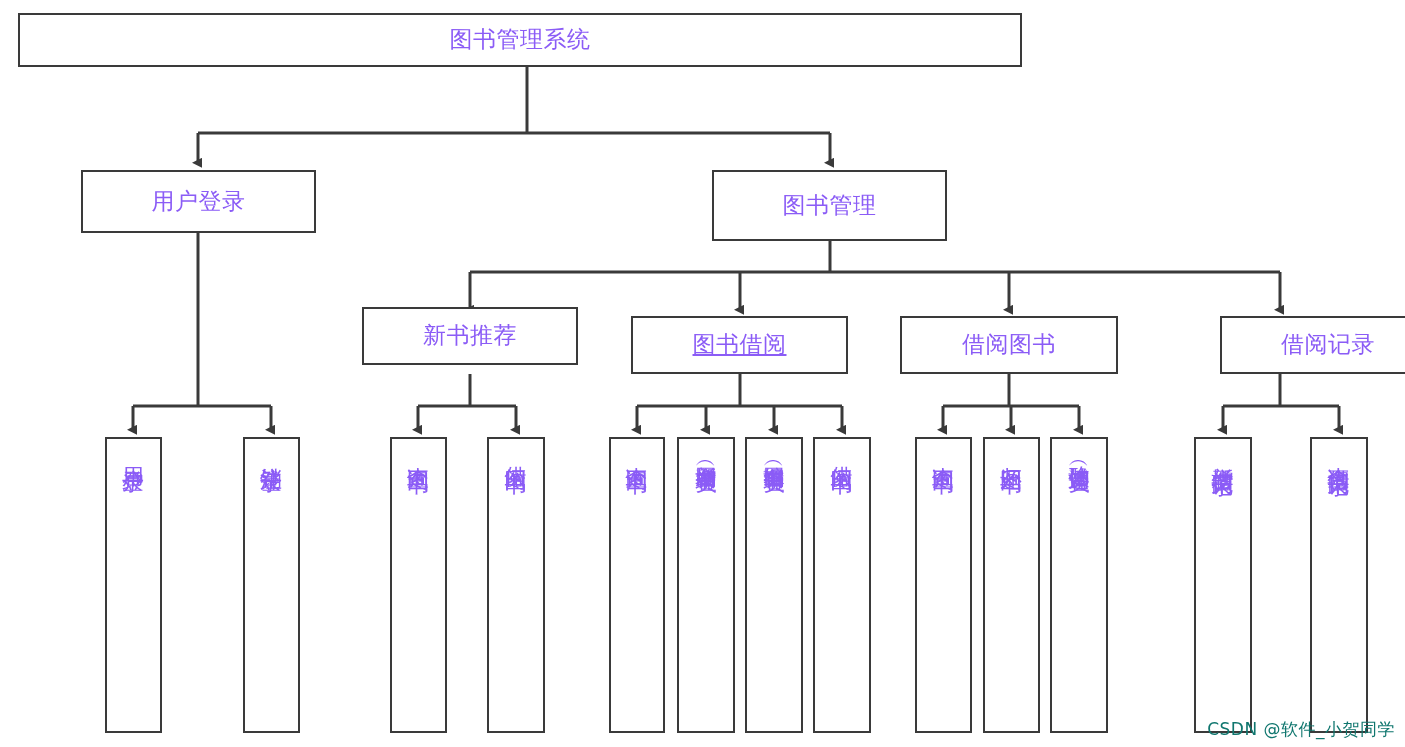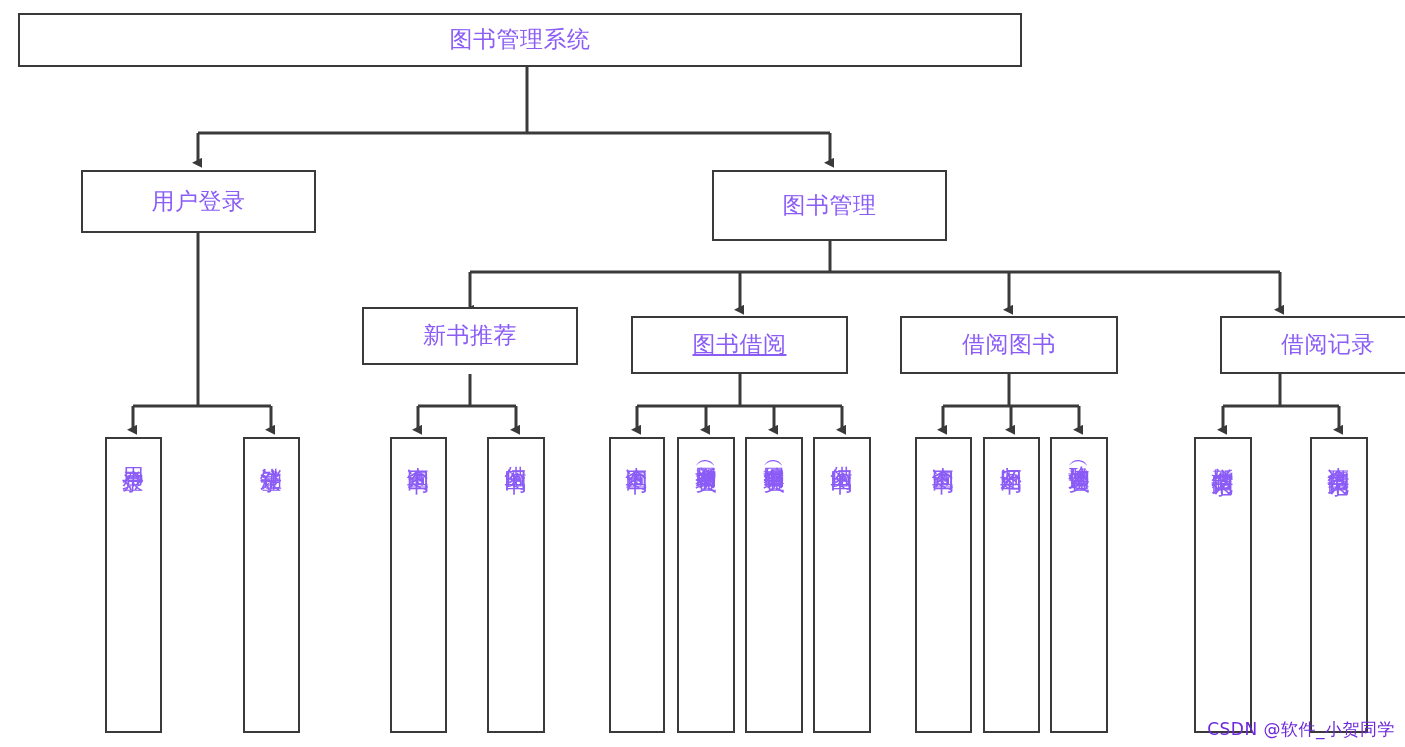--- a/index.html
+++ b/index.html
@@ -65,21 +65,21 @@
   }
   .node.vert.tall .lbl {
     font-size: 21px;
     letter-spacing: 1px;
   }
   #watermark {
     position: absolute;
     right: 10px;
     bottom: 6px;
     font-size: 17px;
-    color: #6d28d9;
+    color: #0f766e;
     white-space: nowrap;
     z-index: 3;
     letter-spacing: 0.5px;
   }
 </style>
 </head>
 <body>
 
 <div id="canvas">
 

